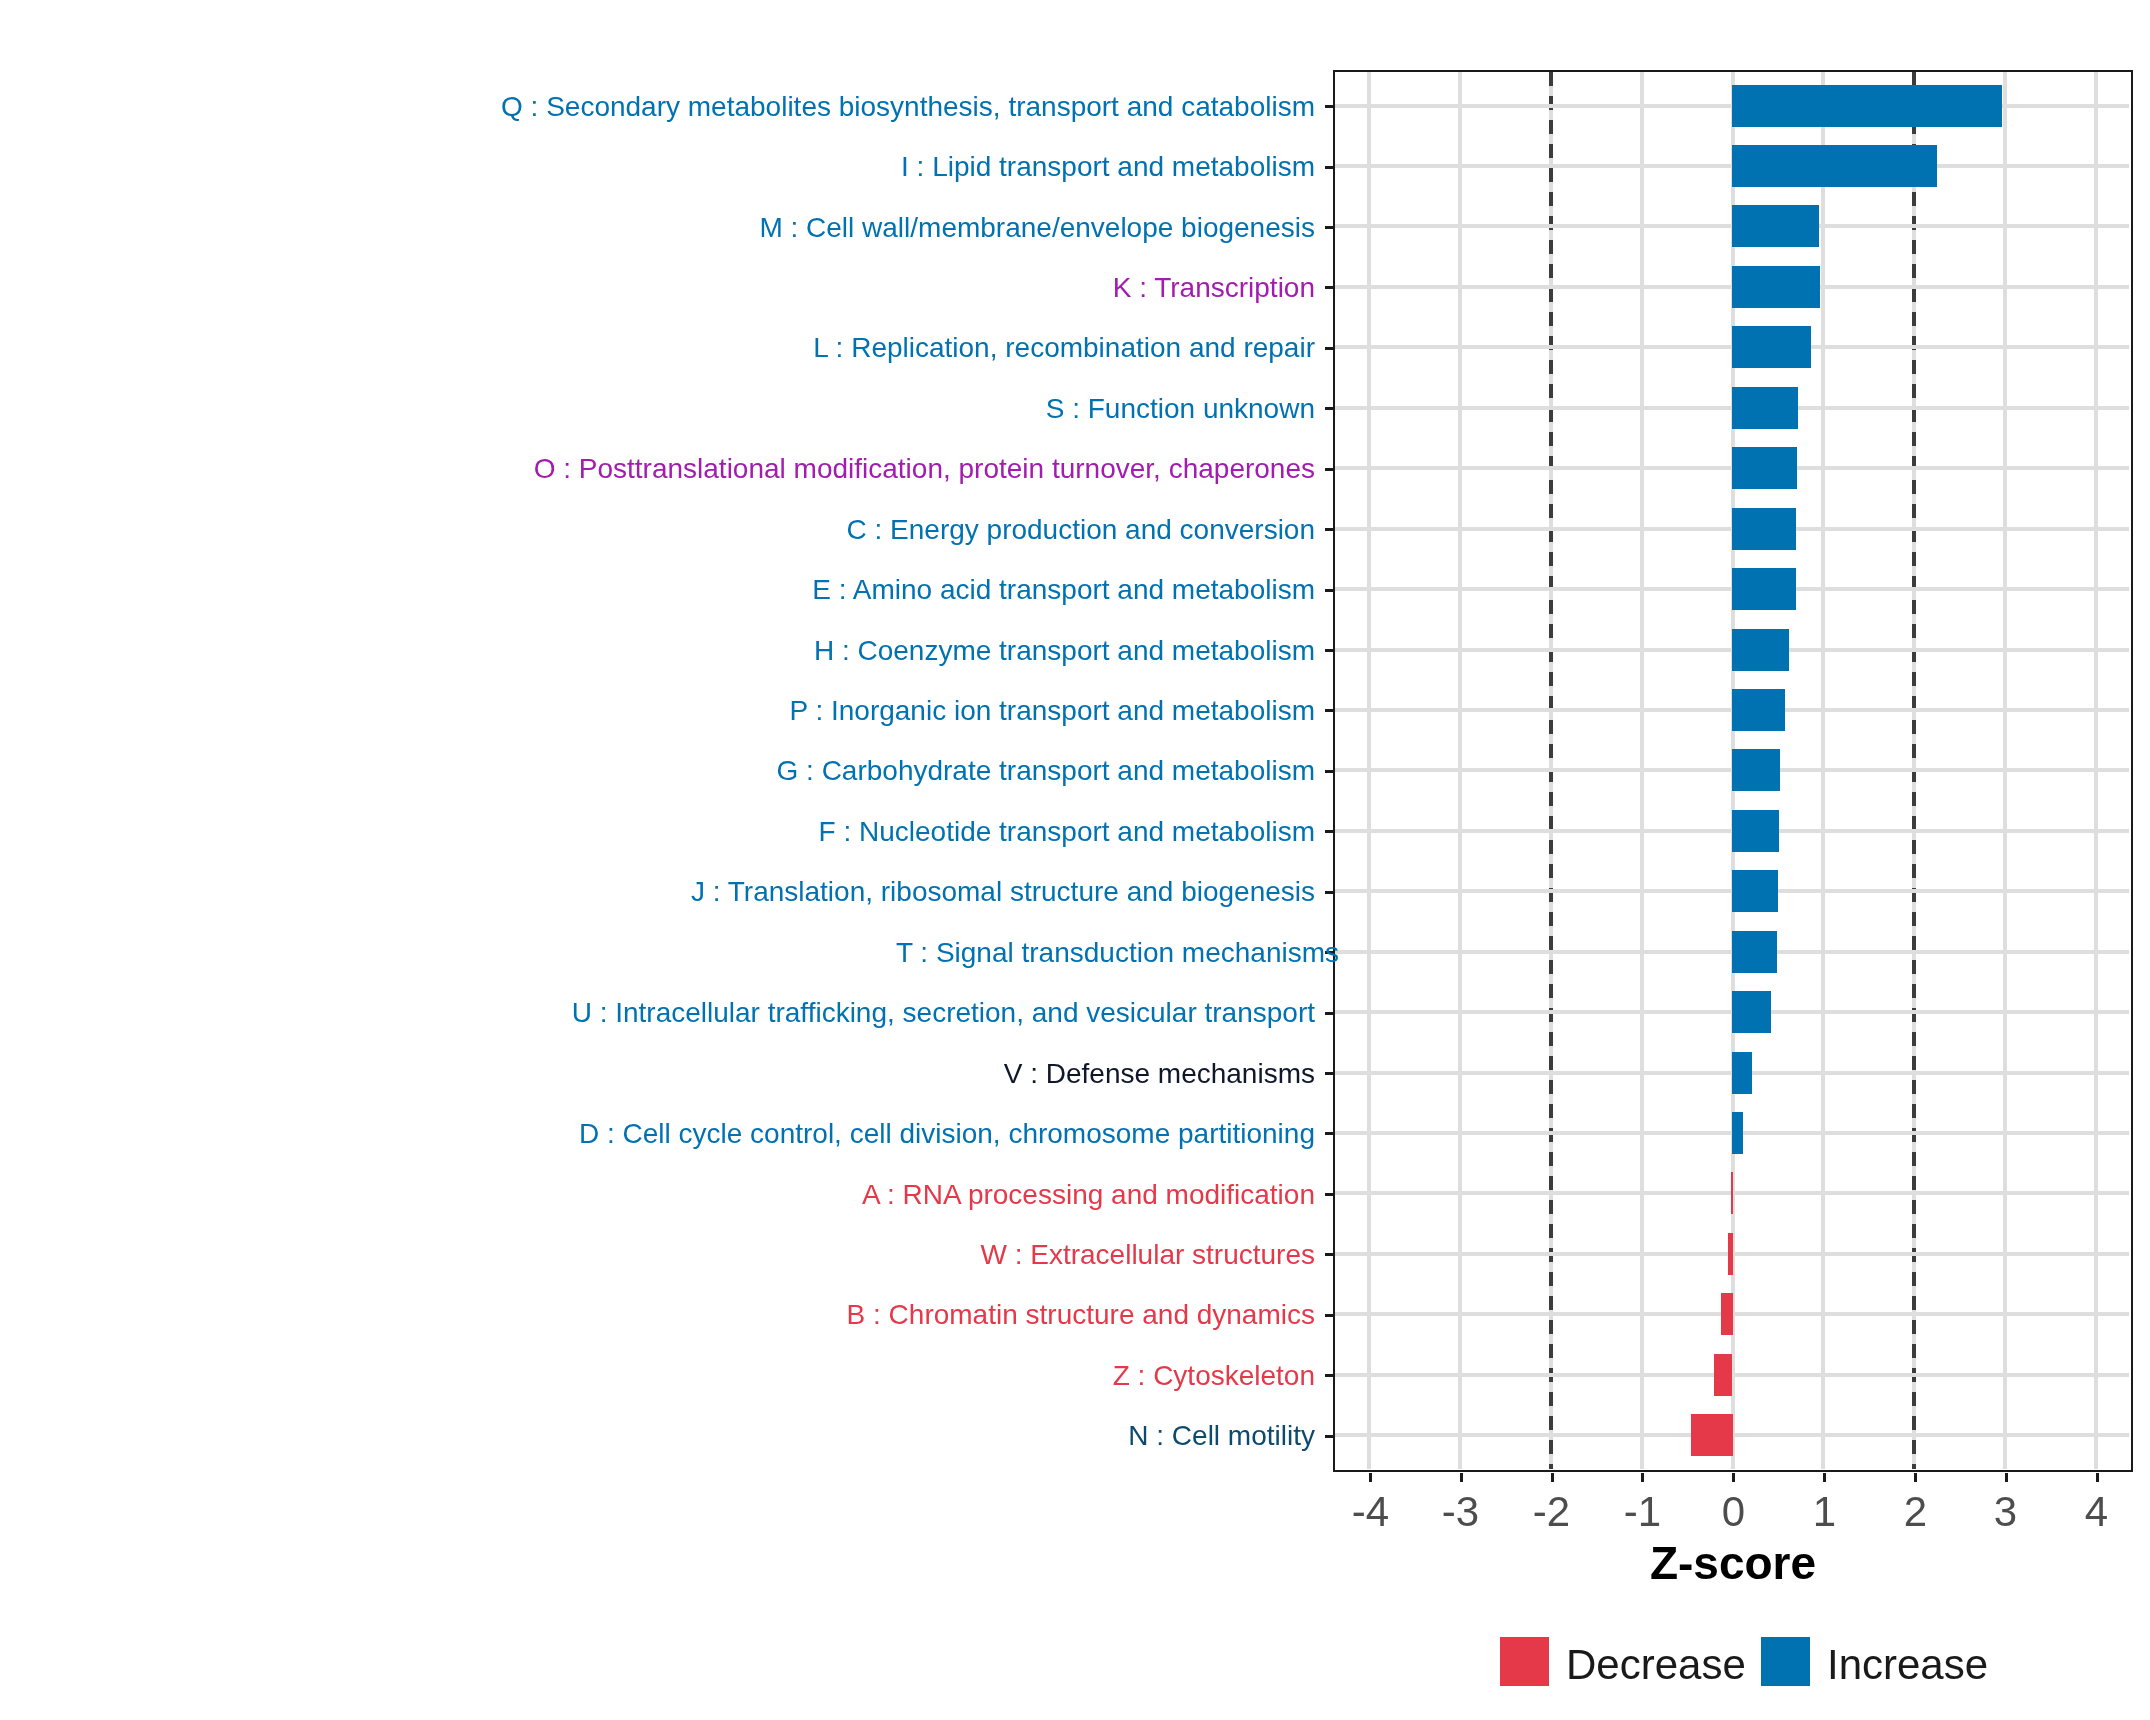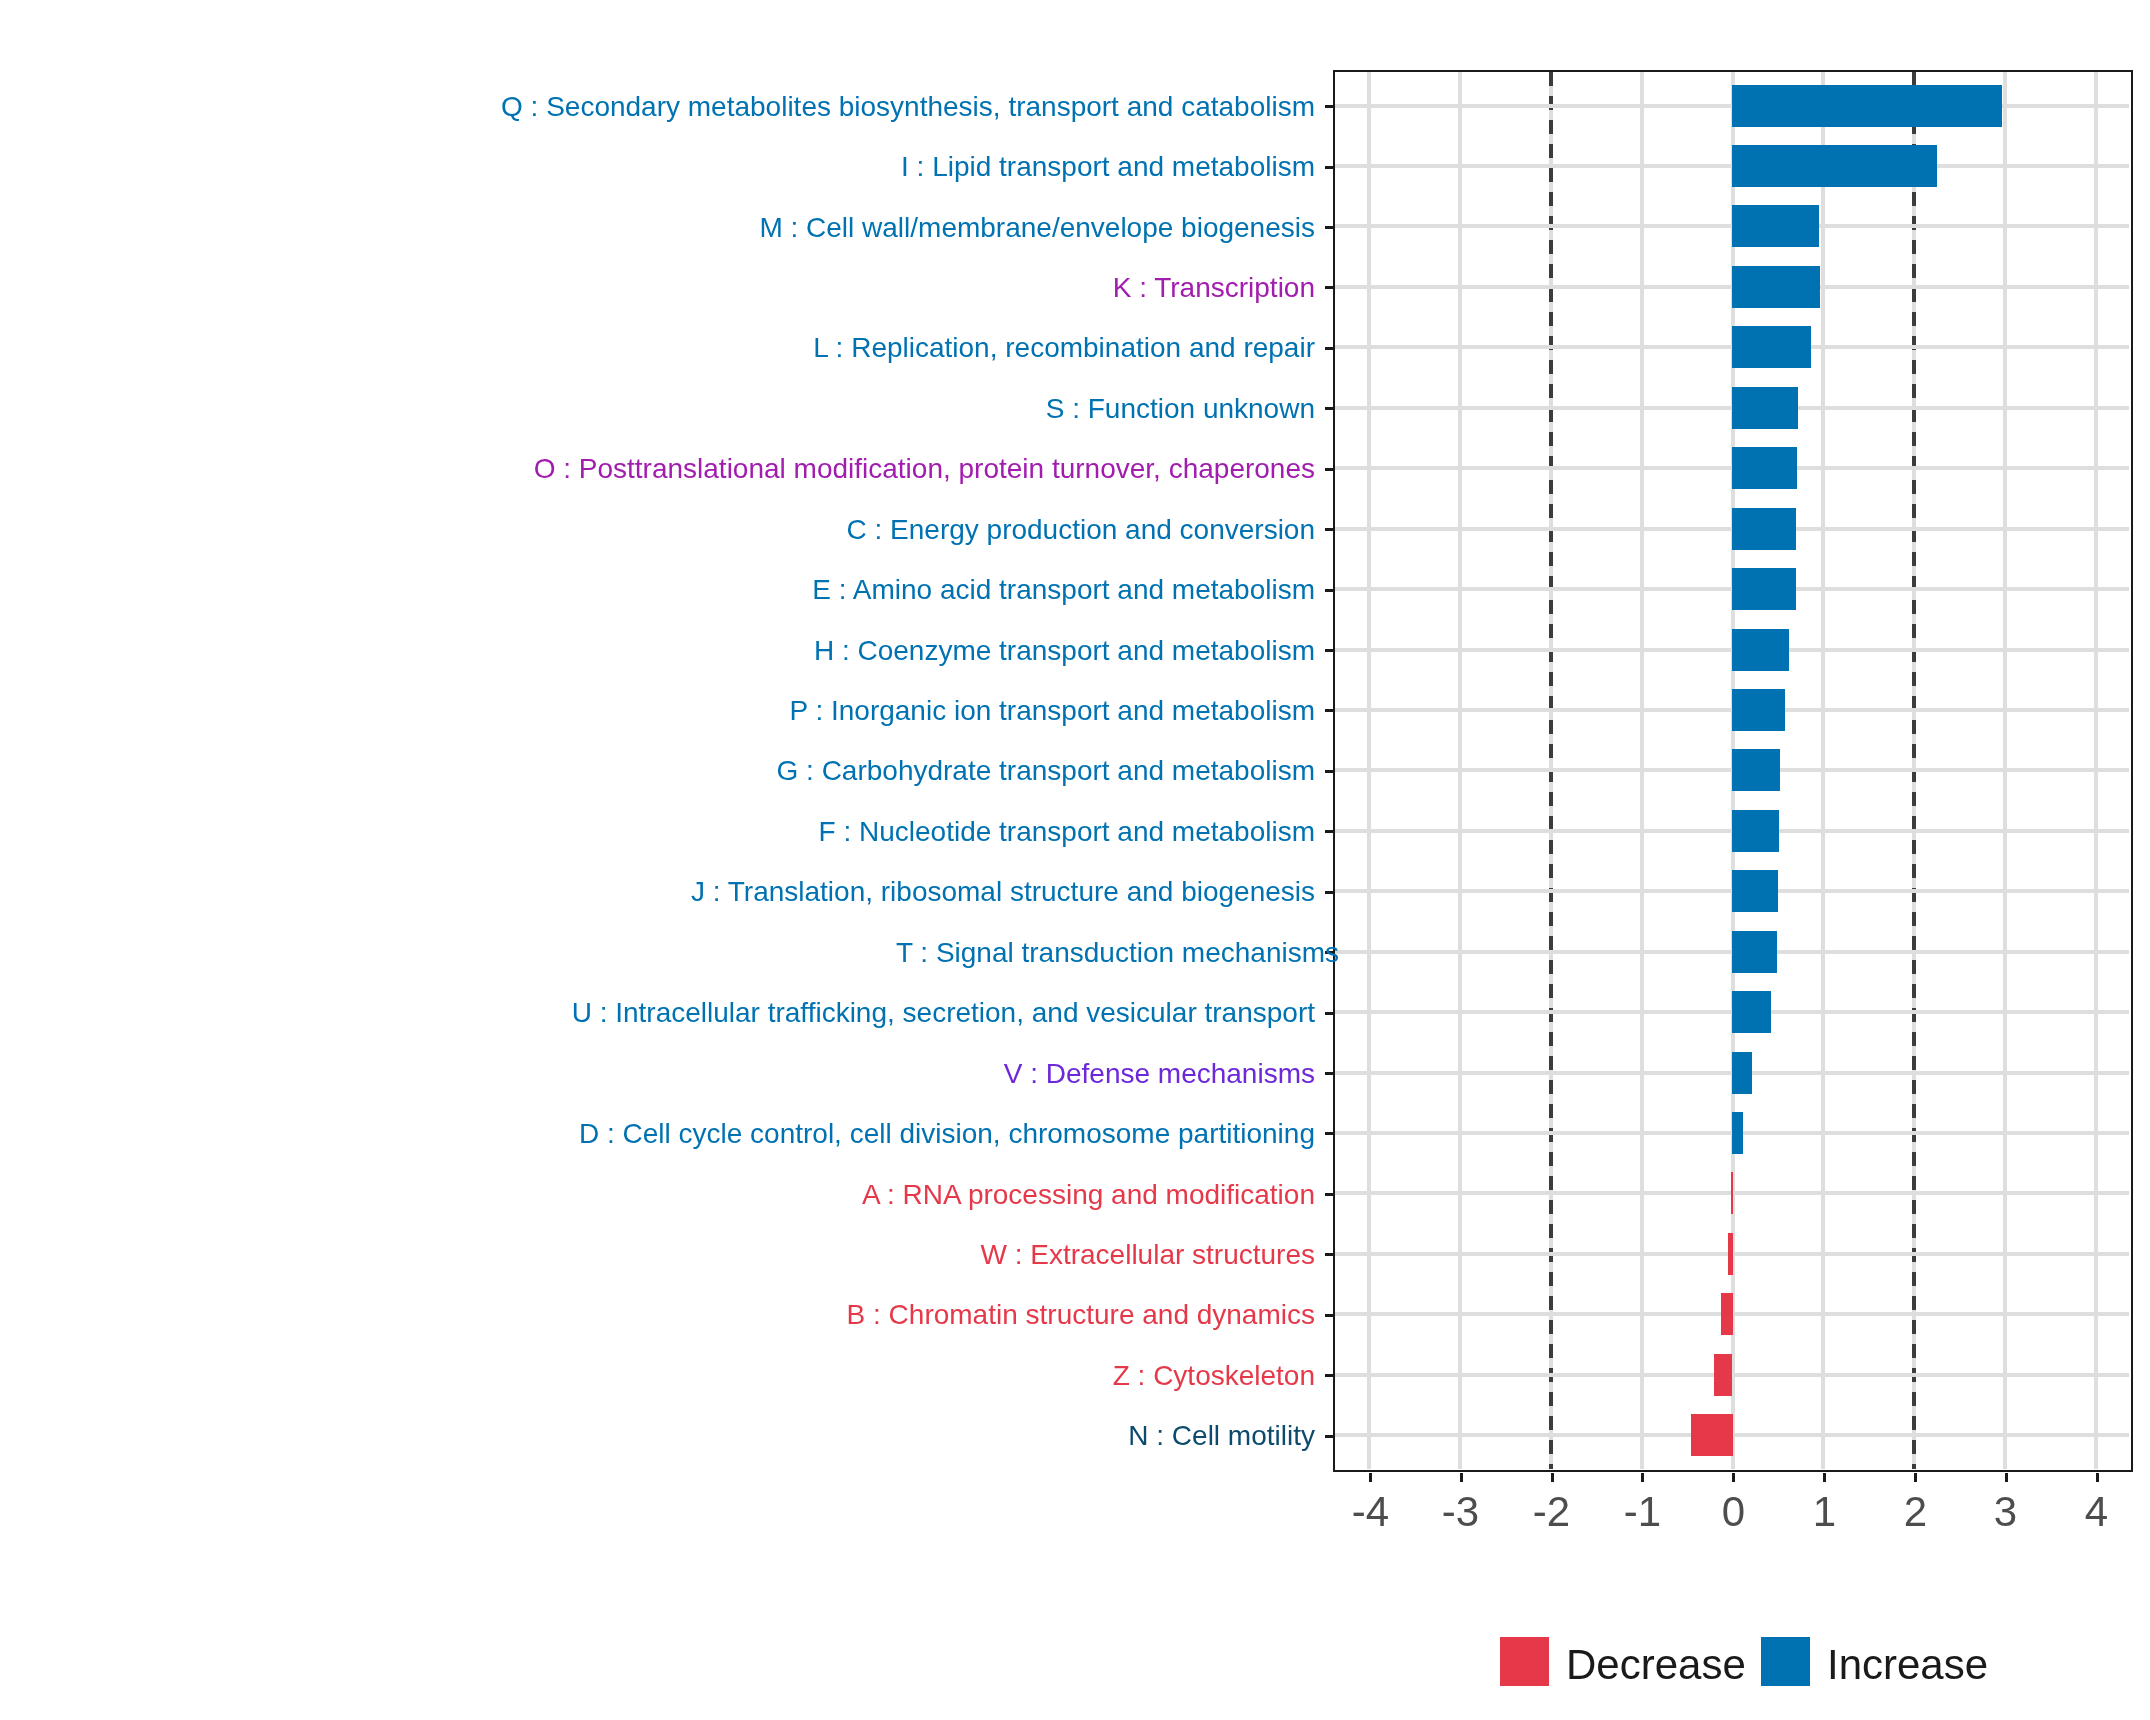--- a/index.html
+++ b/index.html
@@ -109,21 +109,21 @@
       <div class="cat-label" style="left: 0px; top: 745px; width: 1315px; height: 52px; line-height: 52px; color: rgb(0, 114, 178);">G : Carbohydrate transport and metabolism</div>
       <div class="ytick" style="position: absolute; left: 1325px; top: 830px; width: 8.6px; height: 2.9px;"></div>
       <div class="cat-label" style="left: 0px; top: 806px; width: 1315px; height: 52px; line-height: 52px; color: rgb(0, 114, 178);">F : Nucleotide transport and metabolism</div>
       <div class="ytick" style="position: absolute; left: 1325px; top: 891px; width: 8.6px; height: 2.9px;"></div>
       <div class="cat-label" style="left: 0px; top: 866px; width: 1315px; height: 52px; line-height: 52px; color: rgb(0, 114, 178);">J : Translation, ribosomal structure and biogenesis</div>
       <div class="ytick" style="position: absolute; left: 1325px; top: 951px; width: 8.6px; height: 2.9px;"></div>
       <div class="cat-label" style="left: 0px; top: 927px; width: 1315px; height: 52px; line-height: 52px; color: rgb(0, 114, 178); padding-left: 24px;">T : Signal transduction mechanisms</div>
       <div class="ytick" style="position: absolute; left: 1325px; top: 1012px; width: 8.6px; height: 2.9px;"></div>
       <div class="cat-label" style="left: 0px; top: 987px; width: 1315px; height: 52px; line-height: 52px; color: rgb(0, 114, 178);">U : Intracellular trafficking, secretion, and vesicular transport</div>
       <div class="ytick" style="position: absolute; left: 1325px; top: 1072px; width: 8.6px; height: 2.9px;"></div>
-      <div class="cat-label" style="left: 0px; top: 1048px; width: 1315px; height: 52px; line-height: 52px; color: #6d28d9;">V : Defense mechanisms</div>
+      <div class="cat-label" style="left: 0px; top: 1048px; width: 1315px; height: 52px; line-height: 52px; color: #0f172a;">V : Defense mechanisms</div>
       <div class="ytick" style="position: absolute; left: 1325px; top: 1132px; width: 8.6px; height: 2.9px;"></div>
       <div class="cat-label" style="left: 0px; top: 1108px; width: 1315px; height: 52px; line-height: 52px; color: rgb(0, 114, 178);">D : Cell cycle control, cell division, chromosome partitioning</div>
       <div class="ytick" style="position: absolute; left: 1325px; top: 1193px; width: 8.6px; height: 2.9px;"></div>
       <div class="cat-label" style="left: 0px; top: 1169px; width: 1315px; height: 52px; line-height: 52px; color: rgb(229, 57, 74);">A : RNA processing and modification</div>
       <div class="ytick" style="position: absolute; left: 1325px; top: 1253px; width: 8.6px; height: 2.9px;"></div>
       <div class="cat-label" style="left: 0px; top: 1229px; width: 1315px; height: 52px; line-height: 52px; color: rgb(229, 57, 74);">W : Extracellular structures</div>
       <div class="ytick" style="position: absolute; left: 1325px; top: 1314px; width: 8.6px; height: 2.9px;"></div>
       <div class="cat-label" style="left: 0px; top: 1289px; width: 1315px; height: 52px; line-height: 52px; color: rgb(229, 57, 74);">B : Chromatin structure and dynamics</div>
       <div class="ytick" style="position: absolute; left: 1325px; top: 1374px; width: 8.6px; height: 2.9px;"></div>
       <div class="cat-label" style="left: 0px; top: 1350px; width: 1315px; height: 52px; line-height: 52px; color: rgb(229, 57, 74);">Z : Cytoskeleton</div>
@@ -145,20 +145,21 @@
       <div class="xtick" style="position: absolute; left: 1823px; top: 1473px; width: 2.9px; height: 8.6px;"></div>
       <div class="xtick-label" style="left: 1753px; top: 1488px; width: 143px;">1</div>
       <div class="xtick" style="position: absolute; left: 1914px; top: 1473px; width: 2.9px; height: 8.6px;"></div>
       <div class="xtick-label" style="left: 1844px; top: 1488px; width: 143px;">2</div>
       <div class="xtick" style="position: absolute; left: 2005px; top: 1473px; width: 2.9px; height: 8.6px;"></div>
       <div class="xtick-label" style="left: 1934px; top: 1488px; width: 143px;">3</div>
       <div class="xtick" style="position: absolute; left: 2096px; top: 1473px; width: 2.9px; height: 8.6px;"></div>
       <div class="xtick-label" style="left: 2025px; top: 1488px; width: 143px;">4</div>
     </div>
 
+  <div class="x-axis-title" style="left:1518px;top:1536px;width:430px;">Z-score</div>
 
   <div>
     <span class="legend-key" id="legend-key-0" style="left: 1500px; top: 1637px; background: rgb(229, 57, 74);"></span>
     <span class="legend-text" style="left:1566px;top:1641px;">Decrease</span>
     <span class="legend-key" id="legend-key-1" style="left: 1761px; top: 1637px; background: rgb(0, 114, 178);"></span>
     <span class="legend-text" style="left:1827px;top:1641px;">Increase</span>
   </div>
 
 </div>
 

